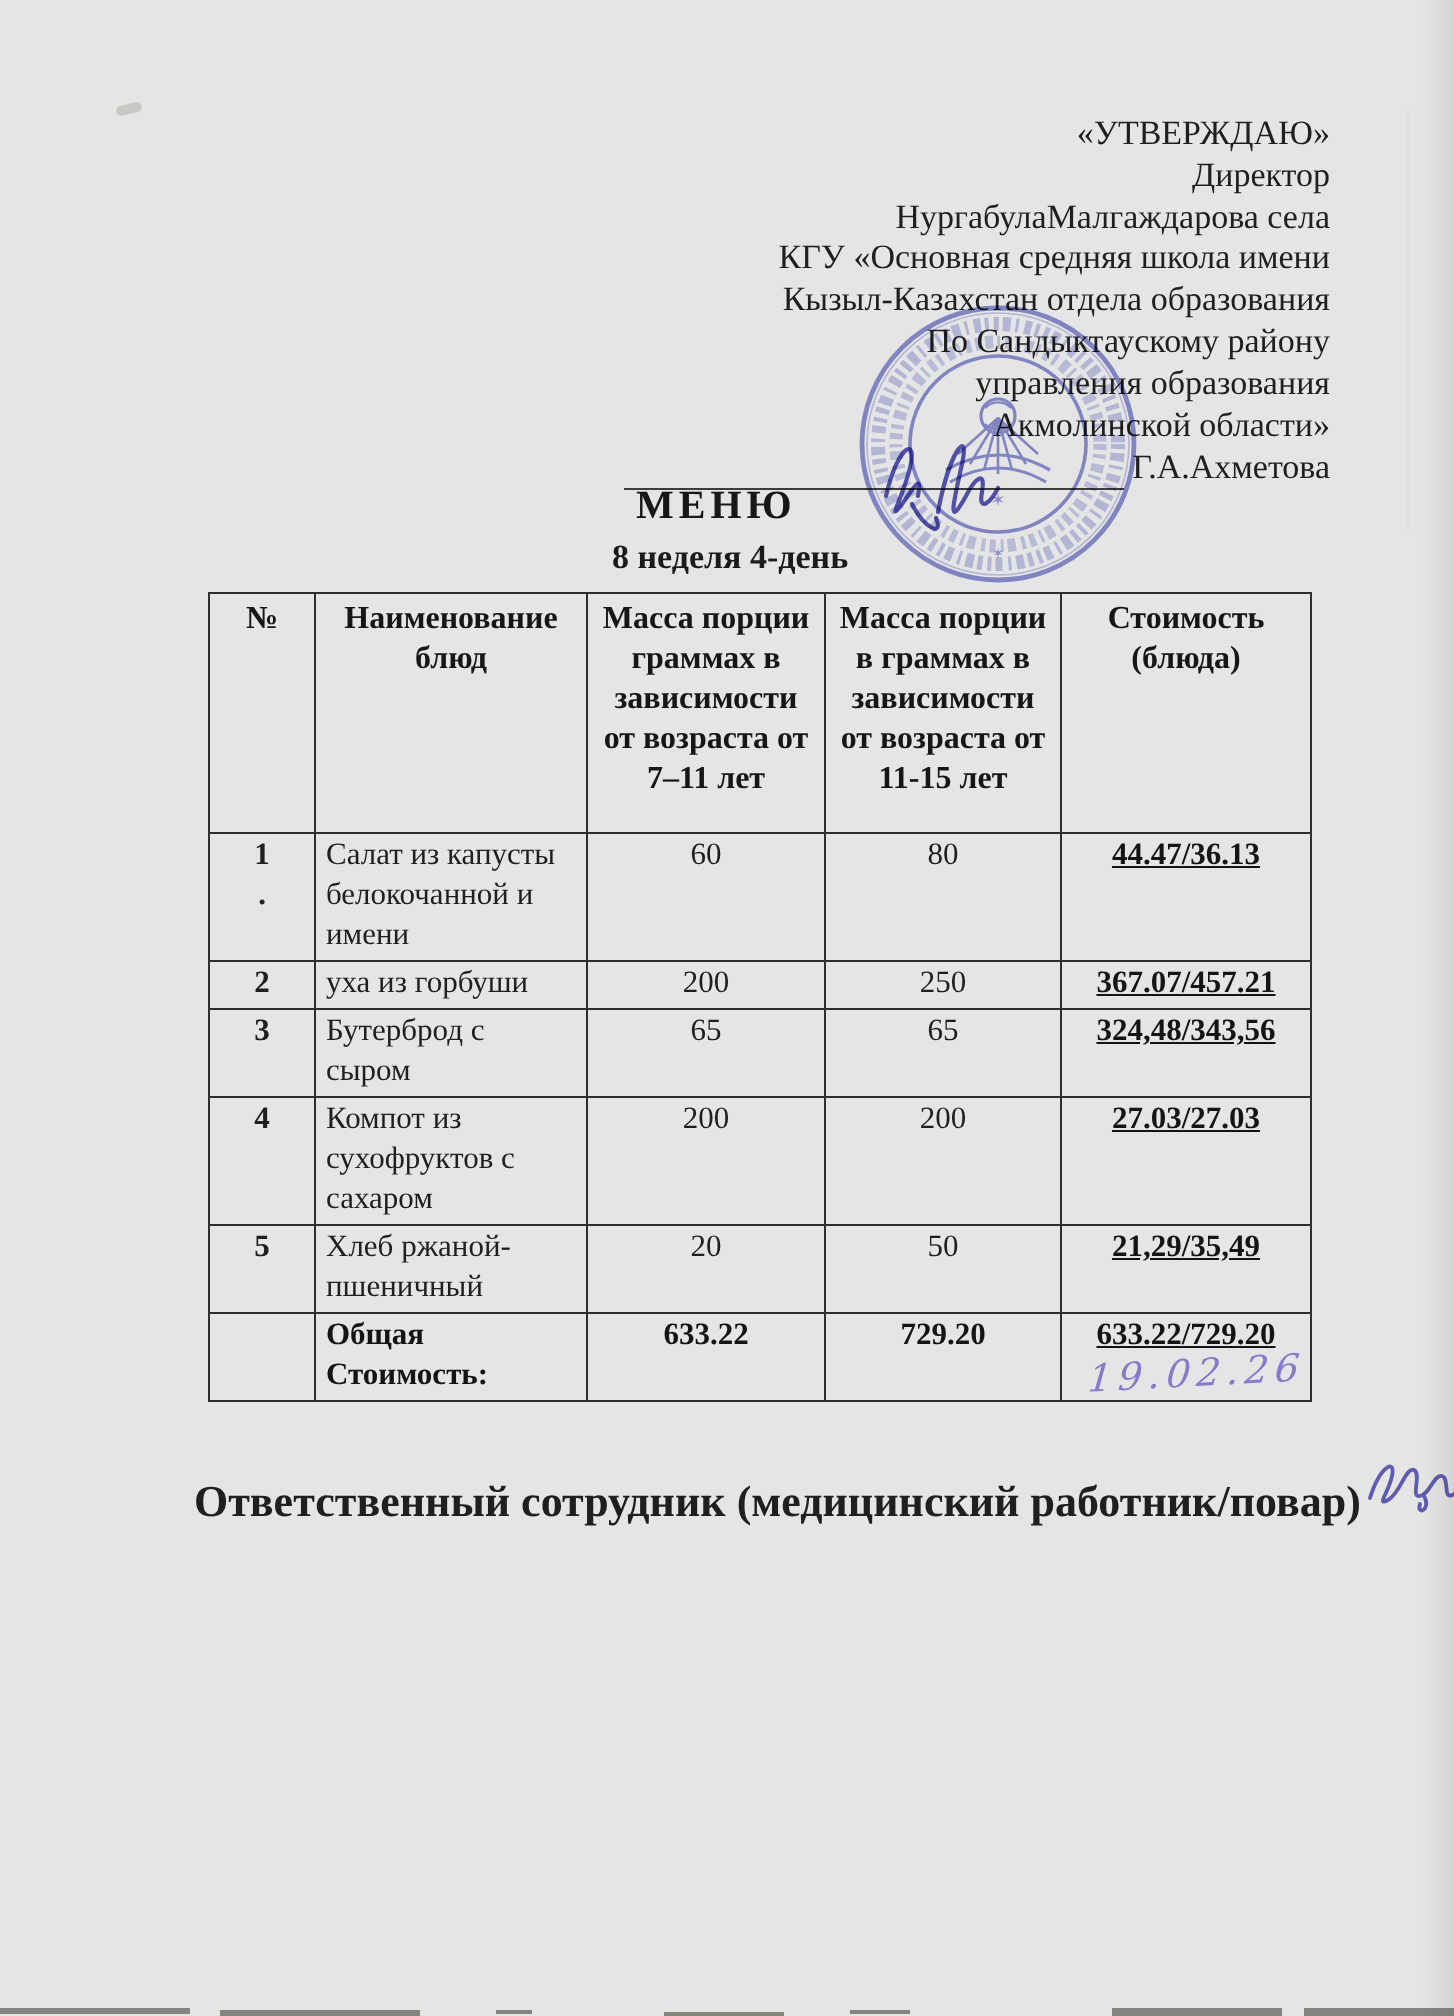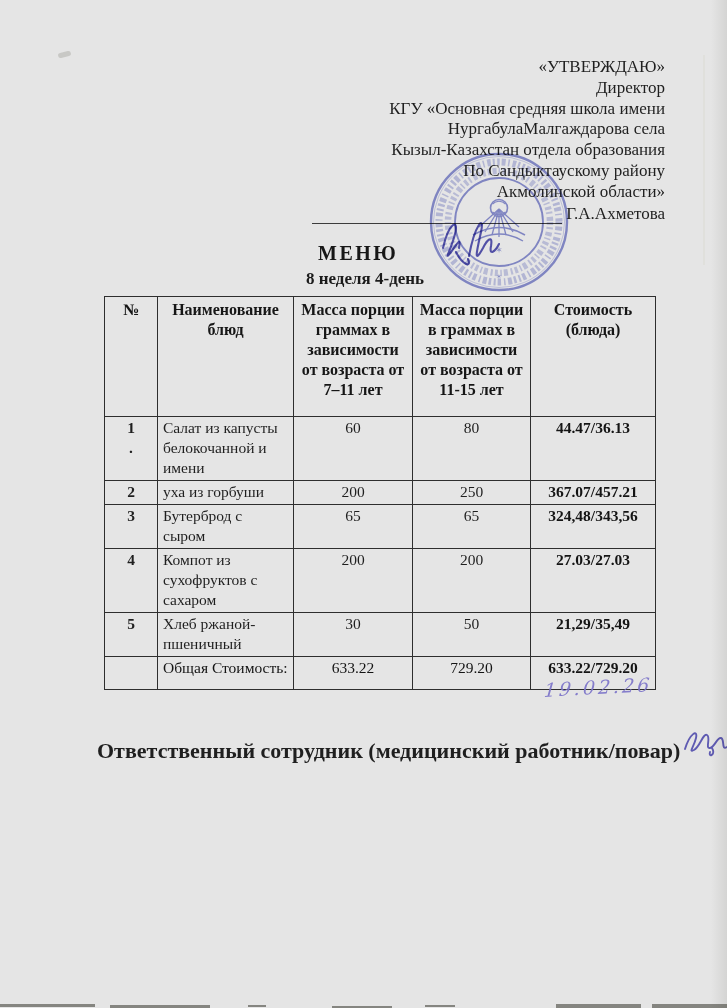--- a/index.html
+++ b/index.html
@@ -69,22 +69,22 @@
   .menu-table thead tr{height:120px;}
   .menu-table tbody tr:nth-child(1){height:61px;}
   .menu-table tbody tr:nth-child(2){height:22px;}
   .menu-table tbody tr:nth-child(3){height:35px;}
   .menu-table tbody tr:nth-child(4){height:58px;}
   .menu-table tbody tr:nth-child(5){height:40px;}
   .menu-table tbody tr:nth-child(6){height:33px;}
   td.num{text-align:center;font-weight:bold;white-space:pre-line;}
   td.dish{text-align:left;}
   td.mass{text-align:center;}
-  td.price{text-align:center;font-weight:bold;color:#141414;}
-  td.total-label,td.total{font-weight:normal;color:#141414;}
+  td.price{text-align:center;font-weight:bold;color:#141414;text-decoration:underline;}
+  td.total-label,td.total{font-weight:bold;color:#141414;}
   
   .hand-date{
     position:absolute;left:544px;top:676px;
     font-family:"DejaVu Serif",serif;font-style:italic;
     font-size:19px;letter-spacing:3px;color:#7c74c9;
     transform:rotate(-3deg) skewX(-8deg);opacity:.92;
     z-index:2;
   }
   
   .footer{
@@ -116,24 +116,25 @@
 
 <div class="page">
 
   <div class="smudge"></div>
   <div class="right-shade"></div>
   <div class="faint-line"></div>
 
   <div class="approval">
     <div>«УТВЕРЖДАЮ»</div>
     <div>Директор</div>
+    <div>НургабулаМалгаждарова села</div>
     <div>КГУ «Основная средняя школа имени</div>
-    <div>НургабулаМалгаждарова села</div>
     <div>Кызыл-Казахстан отдела образования</div>
     <div>По Сандыктаускому району</div>
+    <div>управления образования</div>
     <div>Акмолинской области»</div>
     <div class="sig-row">
       <span class="sig-line"></span>
       <span>Г.А.Ахметова</span>
     </div>
   </div>
 
   <div class="stamp">
     <svg viewBox="0 0 146 146" width="146" height="146">
       <g fill="none" stroke="#5a63c6" opacity="0.78">
@@ -219,21 +220,21 @@
       <tr>
         <td class="num">4</td>
         <td class="dish">Компот из сухофруктов с сахаром</td>
         <td class="mass">200</td>
         <td class="mass">200</td>
         <td class="price">27.03/27.03</td>
       </tr>
       <tr>
         <td class="num">5</td>
         <td class="dish">Хлеб ржаной-пшеничный</td>
-        <td class="mass">30</td>
+        <td class="mass">20</td>
         <td class="mass">50</td>
         <td class="price">21,29/35,49</td>
       </tr>
       <tr>
         <td class="num"></td>
         <td class="dish total-label">Общая Стоимость:</td>
         <td class="mass total">633.22</td>
         <td class="mass total">729.20</td>
         <td class="price">633.22/729.20</td>
       </tr>

